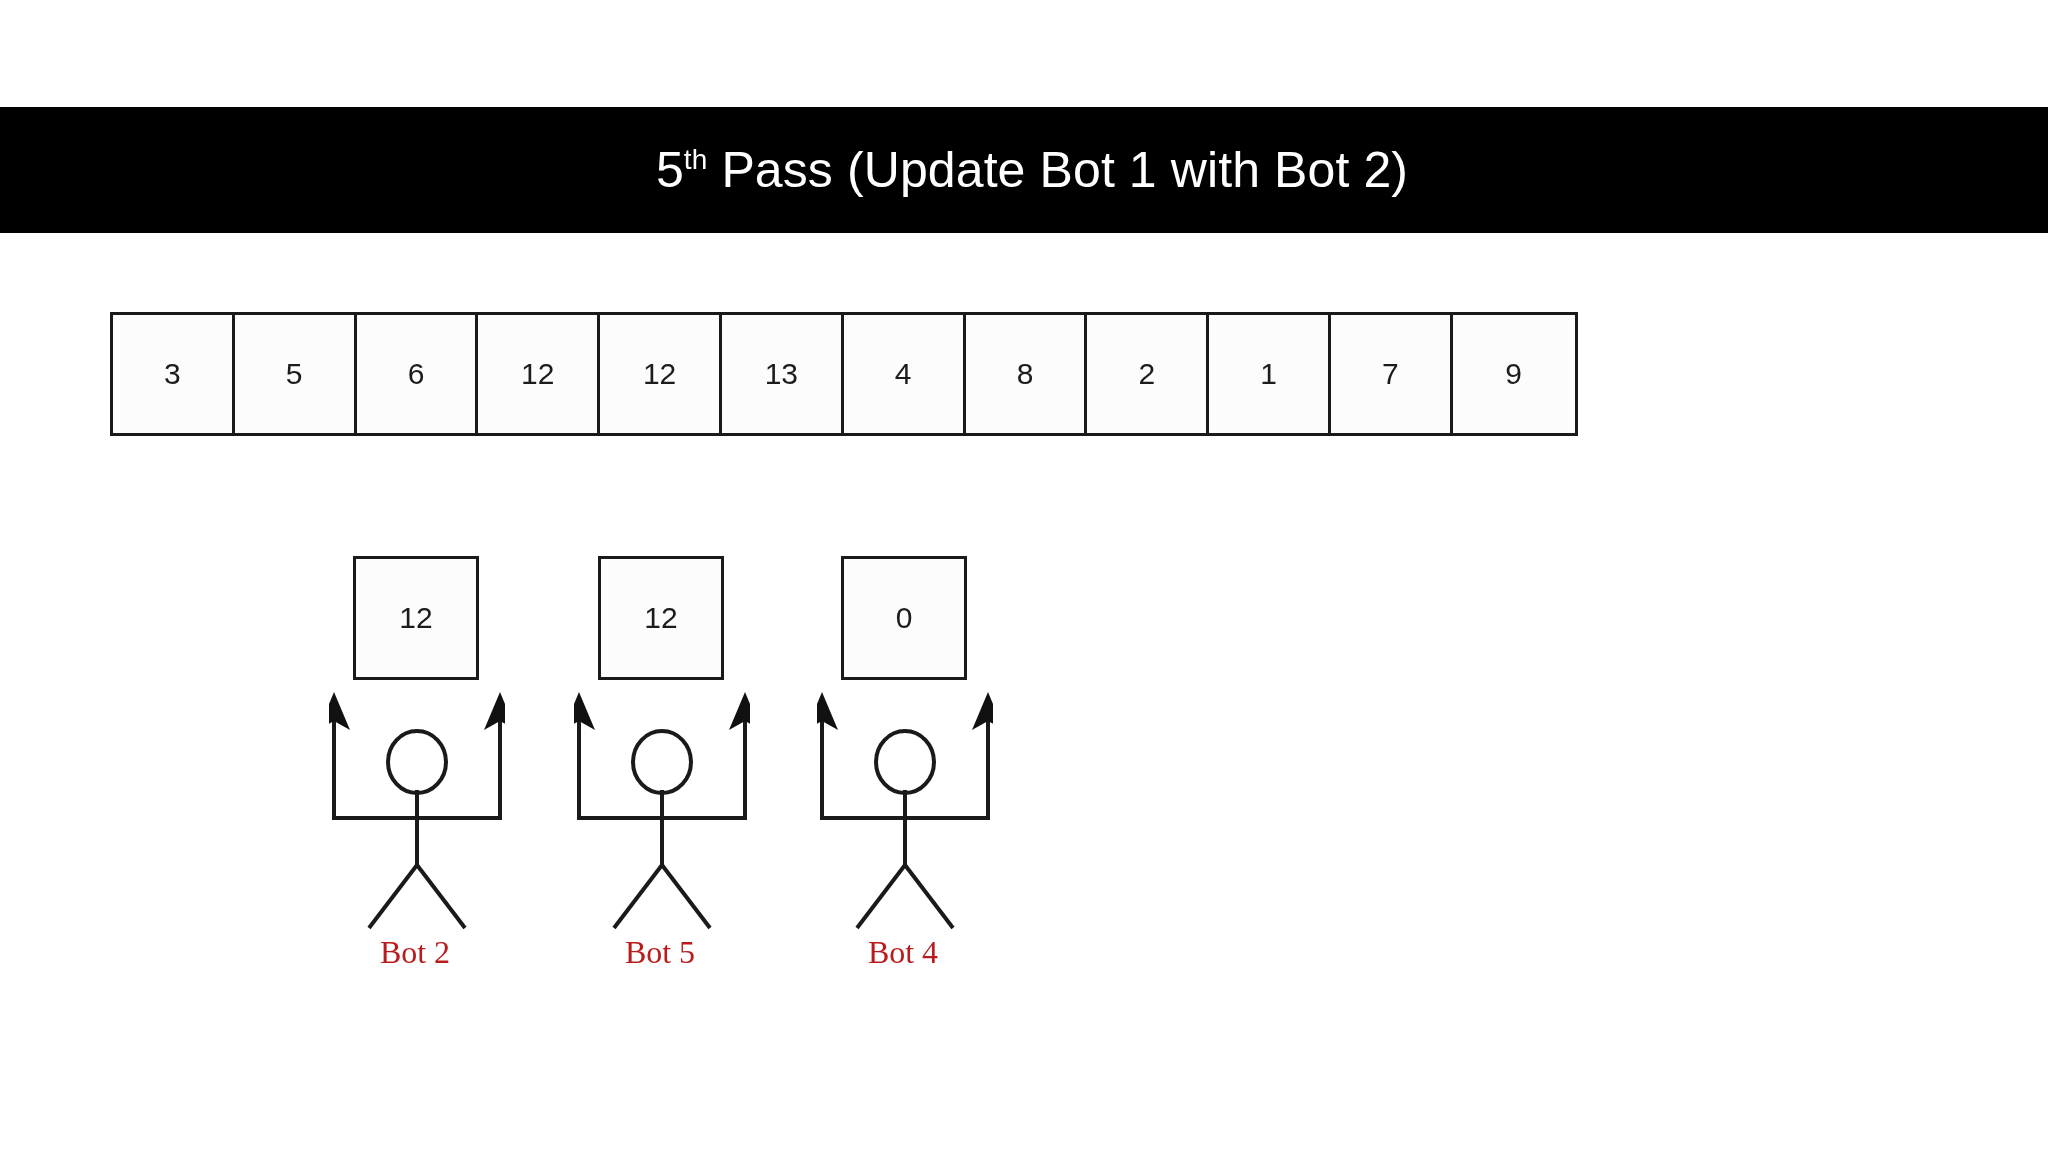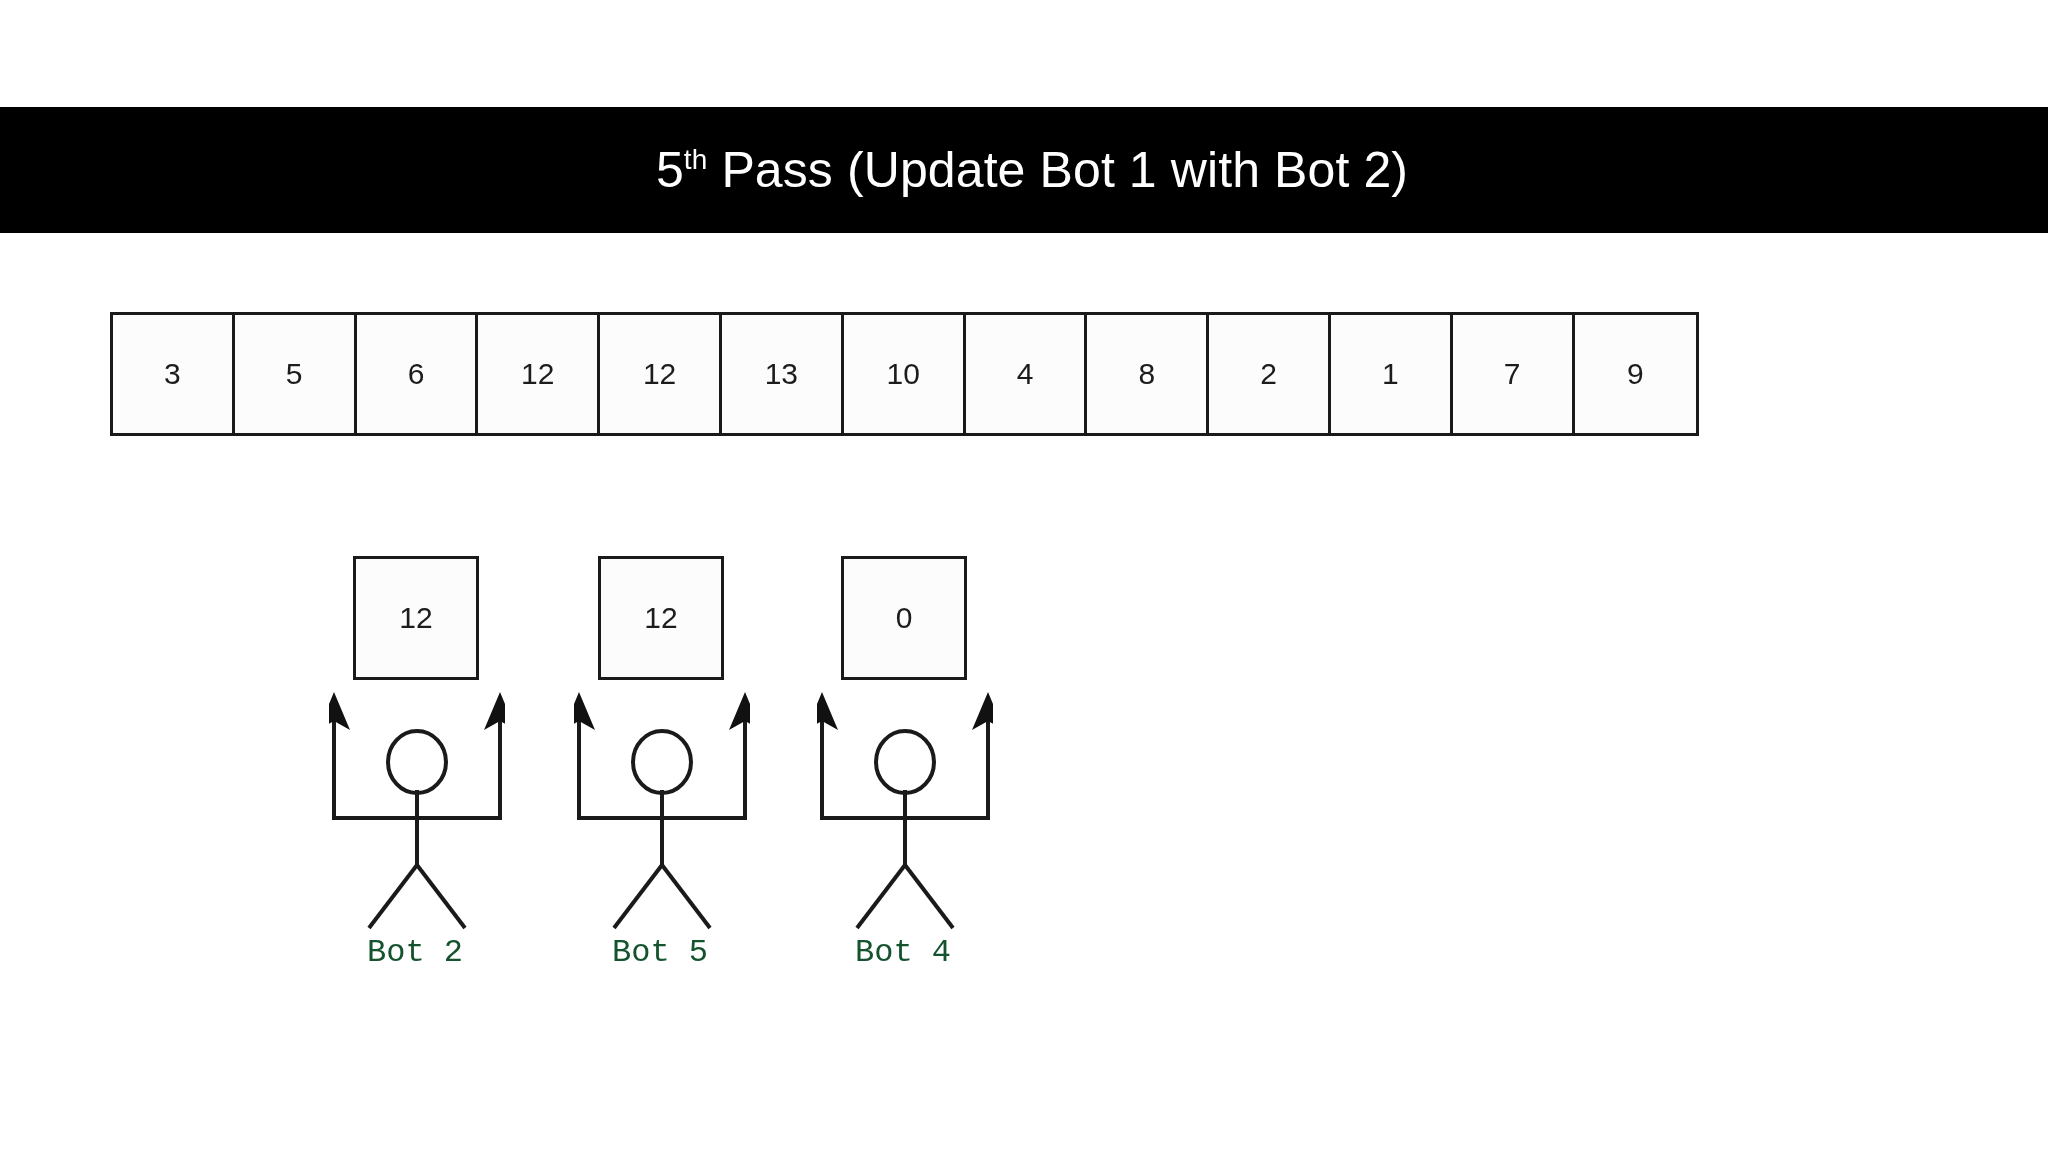--- a/index.html
+++ b/index.html
@@ -113,43 +113,42 @@
     top: 134px;
     width: 176px;
     height: 242px;
   }
   .bot-label {
     position: absolute;
     left: 0;
     top: 378px;
     width: 260px;
     text-align: center;
-    font-family: Liberation Mono, monospace;
+    font-family: Liberation Serif, serif;
     font-size: 32px;
-    color: #14532d;
+    color: #b91c1c;
     white-space: nowrap;
   }
 </style>
 </head>
 <body>
 
 <div id="stage">
 
   <div class="title-bar">
     <div class="title-text"><span>5</span><span class="sup">th</span><span> Pass (Update Bot 1 with Bot 2)</span></div>
   </div>
 
   <div class="array-row" id="array-row">
       <div class="array-cell">3</div>
       <div class="array-cell">5</div>
       <div class="array-cell">6</div>
       <div class="array-cell">12</div>
       <div class="array-cell">12</div>
       <div class="array-cell">13</div>
-      <div class="array-cell">10</div>
       <div class="array-cell">4</div>
       <div class="array-cell">8</div>
       <div class="array-cell">2</div>
       <div class="array-cell">1</div>
       <div class="array-cell">7</div>
       <div class="array-cell">9</div>
     </div>
 
   <div class="bots-layer" id="bots-layer">
       <div class="bot" style="left: 285px; top: 556px;">

